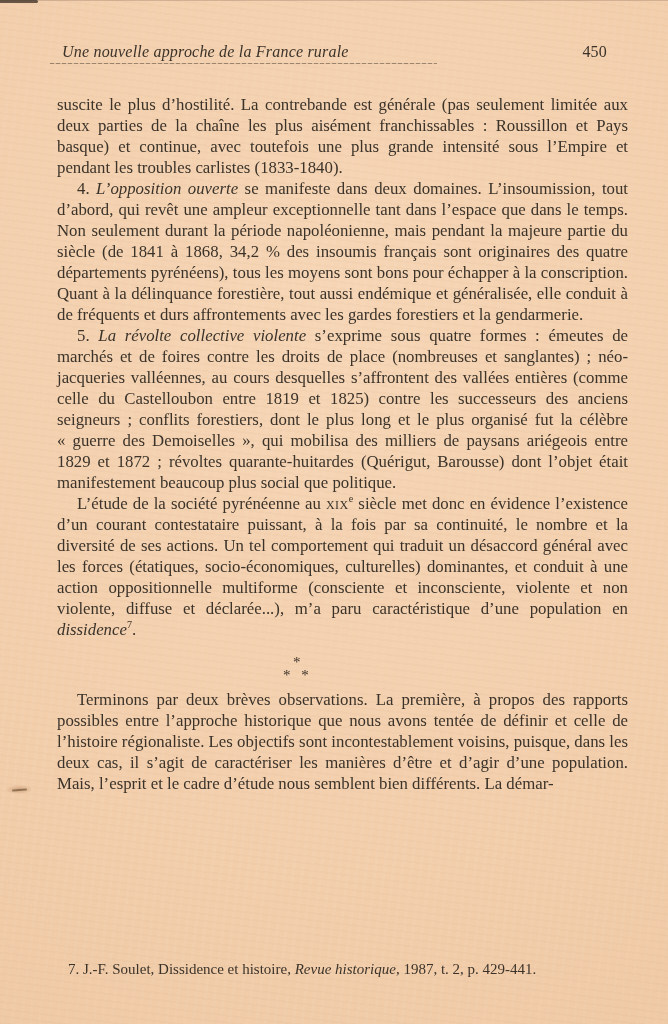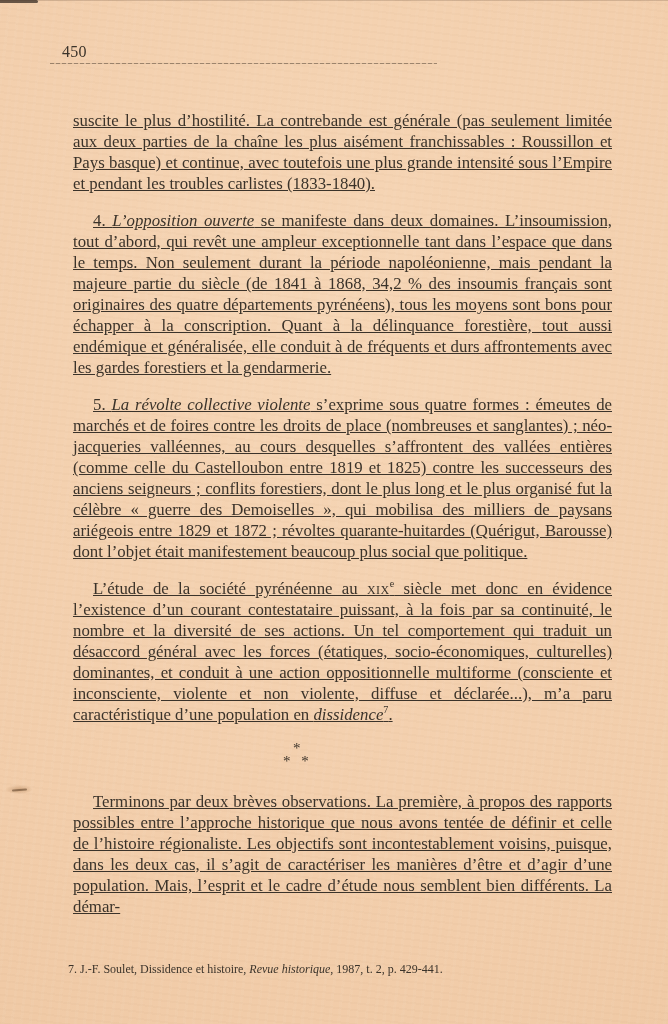--- a/index.html
+++ b/index.html
@@ -38,47 +38,48 @@
   .head-title { font-style: italic; }
   .head-rule {
     position: absolute; top: 63px; left: 50px; width: 387px; height: 1px;
     background: repeating-linear-gradient(90deg, rgba(70,56,42,.5) 0 4px, rgba(70,56,42,.12) 4px 6px);
   }
 
   .body-text {
     position: absolute; top: 94px; left: 57px; width: 571px;
     font-size: 16.8px; line-height: 21px; text-align: justify;
   }
-  .body-text p { margin: 16px; text-decoration: underline; }
+  .body-text p { margin: 0; }
   .indent { text-indent: 20px; }
   .gap-sm { margin-top: 8px; }
   .gap-md { margin-top: 10px; }
   .gap-lg { margin-top: 18px; }
   .it  { font-style: italic; }
   .sc  { font-variant: small-caps; letter-spacing: .5px; }
   .sup { vertical-align: super; font-size: .6em; line-height: 0; }
 
   .separator { position: relative; height: 34px; margin-top: 15px; font-size: 15px; text-align: left; text-indent: 0; }
   .ast-top    { position: absolute; left: 236px; top: -3px; }
   .ast-bottom { position: absolute; left: 226px; top: 10px; word-spacing: 7px; }
 
   .footnote {
     position: absolute; top: 961px; left: 68px; width: 548px;
-    font-size: 12px; line-height: 17px;
+    font-size: 15px; line-height: 17px;
   }
 </style>
 </head>
 <body>
 
 <div class="grain"></div>
 <div class="artifact-topline"></div>
 <div class="artifact-corner"></div>
 <div class="blemish"></div>
 
 <header class="running-head">
+  <span class="head-title">Une nouvelle approche de la France rurale</span>
   <span class="page-num">450</span>
 </header>
 <div class="head-rule"></div>
 
 <main class="body-text">
   <p><span>suscite le plus d’hostilité. La contrebande est générale (pas seulement limitée aux deux parties de la chaîne les plus aisément franchissables&nbsp;: Roussillon et Pays basque) et continue, avec toutefois une plus grande intensité sous l’Empire et pendant les troubles carlistes (1833-1840).</span></p>
 
   <p class="indent gap-sm"><span>4. </span><span class="it">L’opposition ouverte</span><span> se manifeste dans deux domaines. L’insoumission, tout d’abord, qui revêt une ampleur exceptionnelle tant dans l’espace que dans le temps. Non seulement durant la période napoléonienne, mais pendant la majeure partie du siècle (de 1841 à 1868, 34,2&nbsp;% des insoumis français sont originaires des quatre départements pyrénéens), tous les moyens sont bons pour échapper à la conscription. Quant à la délinquance forestière, tout aussi endémique et généralisée, elle conduit à de fréquents et durs affrontements avec les gardes forestiers et la gendarmerie.</span></p>
 
   <p class="indent gap-md"><span>5. </span><span class="it">La révolte collective violente</span><span> s’exprime sous quatre formes&nbsp;: émeutes de marchés et de foires contre les droits de place (nombreuses et sanglantes)&nbsp;; néo-jacqueries valléennes, au cours desquelles s’affrontent des vallées entières (comme celle du Castelloubon entre 1819 et 1825) contre les successeurs des anciens seigneurs&nbsp;; conflits forestiers, dont le plus long et le plus organisé fut la célèbre «&nbsp;guerre des Demoiselles&nbsp;», qui mobilisa des milliers de paysans ariégeois entre 1829 et 1872&nbsp;; révoltes quarante-huitardes (Quérigut, Barousse) dont l’objet était manifestement beaucoup plus social que politique.</span></p>

